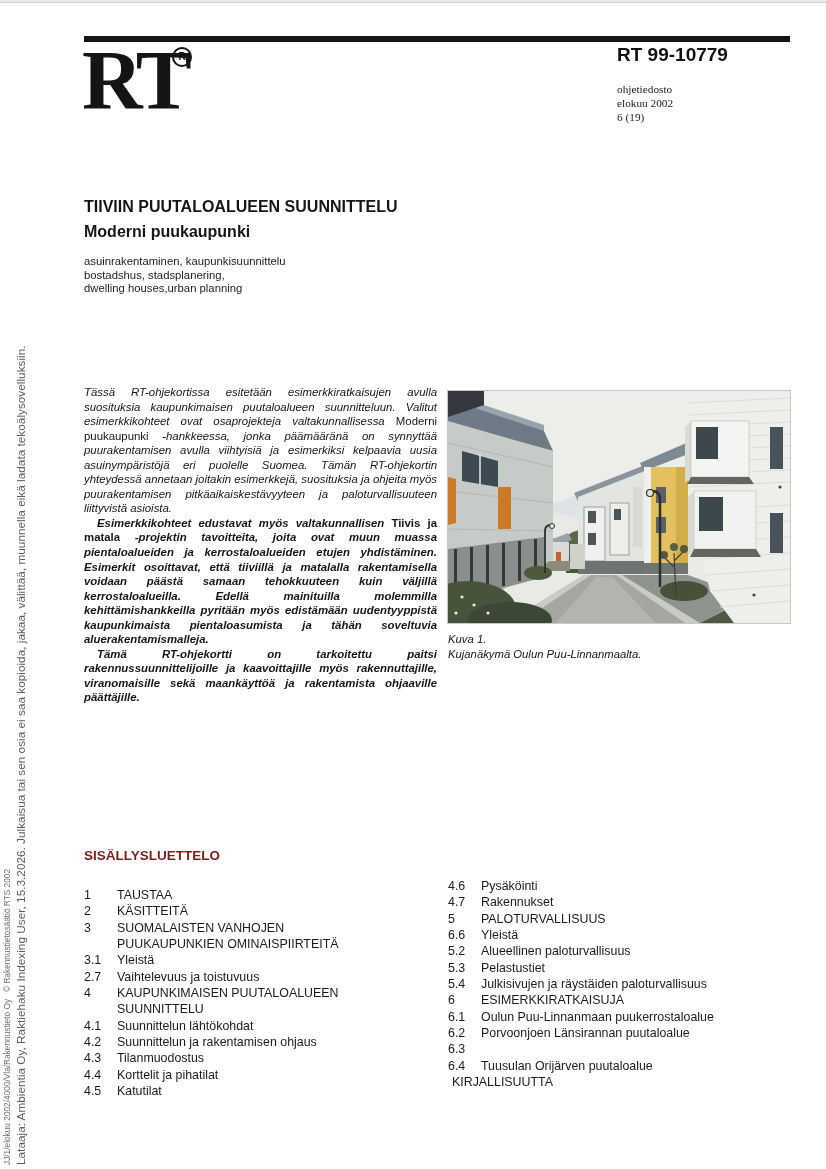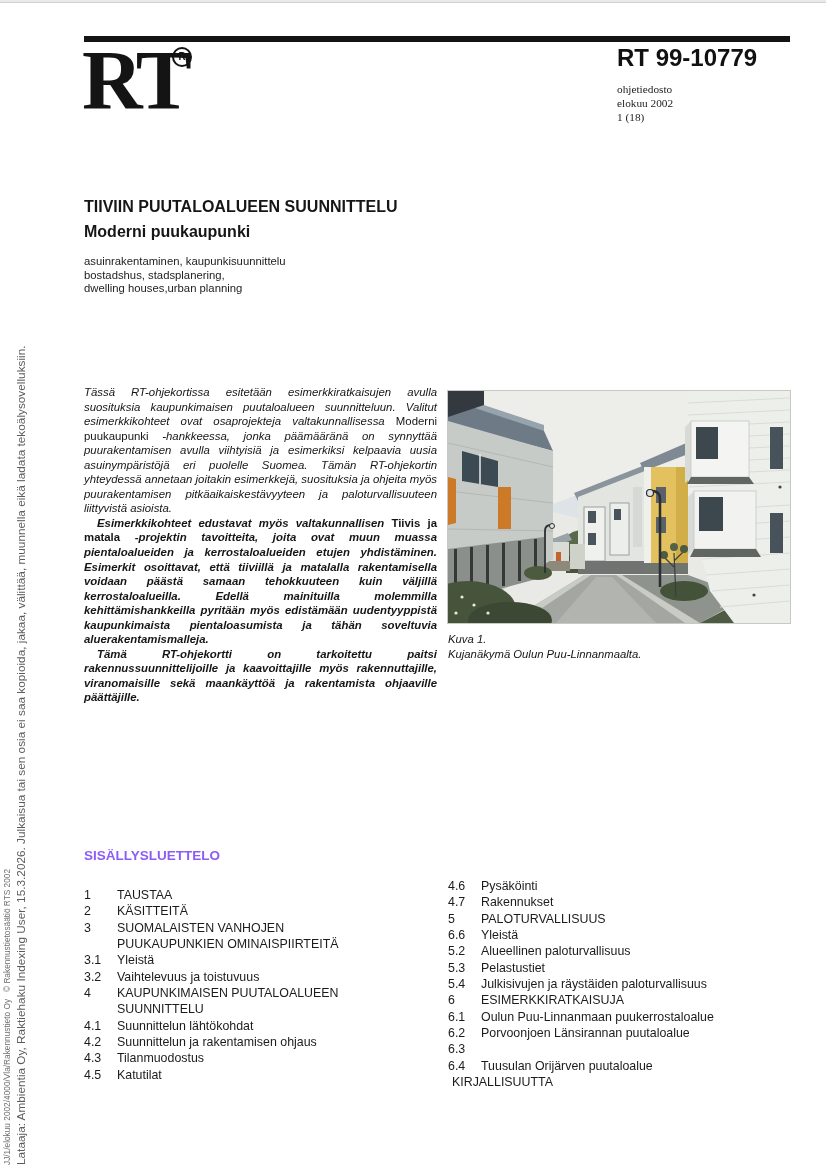--- a/index.html
+++ b/index.html
@@ -7,37 +7,37 @@
     position:relative;width:826px;height:1169px;background:#ffffff;
     font-family:"Liberation Sans",sans-serif;color:#1a1a1a;
     outline:1px solid #d2d2d2;overflow:hidden;margin:3px auto;
   }
   
   .topbar{position:absolute;left:84px;top:33px;width:706px;height:6px;background:#141414;}
   .logo{position:absolute;left:82px;top:36px;font-family:"Liberation Serif",serif;
         font-weight:700;font-size:84px;line-height:1;letter-spacing:-4px;color:#141414;}
   .rmark{position:absolute;left:172px;top:44px;width:16px;height:16px;border:2px solid #141414;
         border-radius:50%;font-size:10px;line-height:16px;font-weight:700;text-align:center;color:#141414;}
-  .doc-number{position:absolute;left:617px;top:41px;font-size:24px;font-weight:700;color:#111;}
+  .doc-number{position:absolute;left:617px;top:41px;font-size:19px;font-weight:700;color:#111;}
   .doc-meta{position:absolute;left:617px;top:79px;font-size:11.3px;line-height:14px;color:#222;font-family:Liberation Serif, serif;}
   
   .title{position:absolute;left:84px;top:192px;font-size:16px;font-weight:700;color:#161616;line-height:24.5px;}
   .keywords{position:absolute;left:84px;top:252px;font-size:11.3px;line-height:13.5px;color:#222;}
   
   .intro{position:absolute;left:84px;top:382px;width:353px;font-size:11.4px;line-height:14.55px;
          text-align:justify;font-style:italic;color:#151515;}
   .intro p{margin:0;}
   .intro p.ind{text-indent:13px;font-weight:bold;}
   .upright{font-style:normal;}
   
   .figure{position:absolute;left:448px;top:388px;width:342px;}
   .figure svg{display:block;outline:1px solid #c9c9c4;}
   .caption{margin-top:9px;font-style:italic;font-size:11.3px;line-height:14.5px;color:#151515;}
   
-  .toc-heading{position:absolute;left:84px;top:845px;font-size:13.5px;font-weight:700;color:#8b5cf6;}
+  .toc-heading{position:absolute;left:84px;top:845px;font-size:13.5px;font-weight:700;color:#7f1d1d;}
   .toc-col{position:absolute;font-size:12.4px;line-height:16.35px;color:#1b1b1b;}
   .toc-col.left{left:84px;top:884px;width:355px;}
   .toc-col.right{left:448px;top:875px;width:375px;}
   .toc-row{display:flex;}
   .toc-num{width:33px;flex:none;}
   .toc-label{white-space:pre-line;}
   .toc-footer{padding-left:4px;}
   
   .vtext{position:absolute;white-space:nowrap;transform-origin:0 100%;transform:rotate(-90deg);}
   .vtext.download{left:28px;top:1148px;height:14px;font-size:11.8px;color:#5c5c5c;}
@@ -48,21 +48,21 @@
 
 <div class="page">
 
   <div class="topbar"></div>
   <div class="logo">RT</div>
   <div class="rmark">R</div>
   <div class="doc-number">RT 99-10779</div>
   <div class="doc-meta">
     <div>ohjetiedosto</div>
     <div>elokuu 2002</div>
-    <div>1 (18)</div>
+    <div>6 (19)</div>
   </div>
 
   <div class="title">
     <div>TIIVIIN PUUTALOALUEEN SUUNNITTELU</div>
     <div>Moderni puukaupunki</div>
   </div>
   <div class="keywords">
     <div>asuinrakentaminen, kaupunkisuunnittelu</div>
     <div>bostadshus, stadsplanering,</div>
     <div>dwelling houses,urban planning</div>
@@ -226,21 +226,21 @@
         <span class="toc-label">SUOMALAISTEN VANHOJEN
 PUUKAUPUNKIEN OMINAISPIIRTEITÄ</span>
       </div>
 
       <div class="toc-row">
         <span class="toc-num">3.1</span>
         <span class="toc-label">Yleistä</span>
       </div>
 
       <div class="toc-row">
-        <span class="toc-num">3.2</span>
+        <span class="toc-num">2.7</span>
         <span class="toc-label">Vaihtelevuus ja toistuvuus</span>
       </div>
 
 
       <div class="toc-row">
         <span class="toc-num">4</span>
         <span class="toc-label">KAUPUNKIMAISEN PUUTALOALUEEN
 SUUNNITTELU</span>
       </div>
 
@@ -252,20 +252,24 @@
       <div class="toc-row">
         <span class="toc-num">4.2</span>
         <span class="toc-label">Suunnittelun ja rakentamisen ohjaus</span>
       </div>
 
       <div class="toc-row">
         <span class="toc-num">4.3</span>
         <span class="toc-label">Tilanmuodostus</span>
       </div>
 
+      <div class="toc-row">
+        <span class="toc-num">4.4</span>
+        <span class="toc-label">Korttelit ja pihatilat</span>
+      </div>
 
       <div class="toc-row">
         <span class="toc-num">4.5</span>
         <span class="toc-label">Katutilat</span>
       </div>
     </div>
 
   <div class="toc-col right">
     <div>
 

